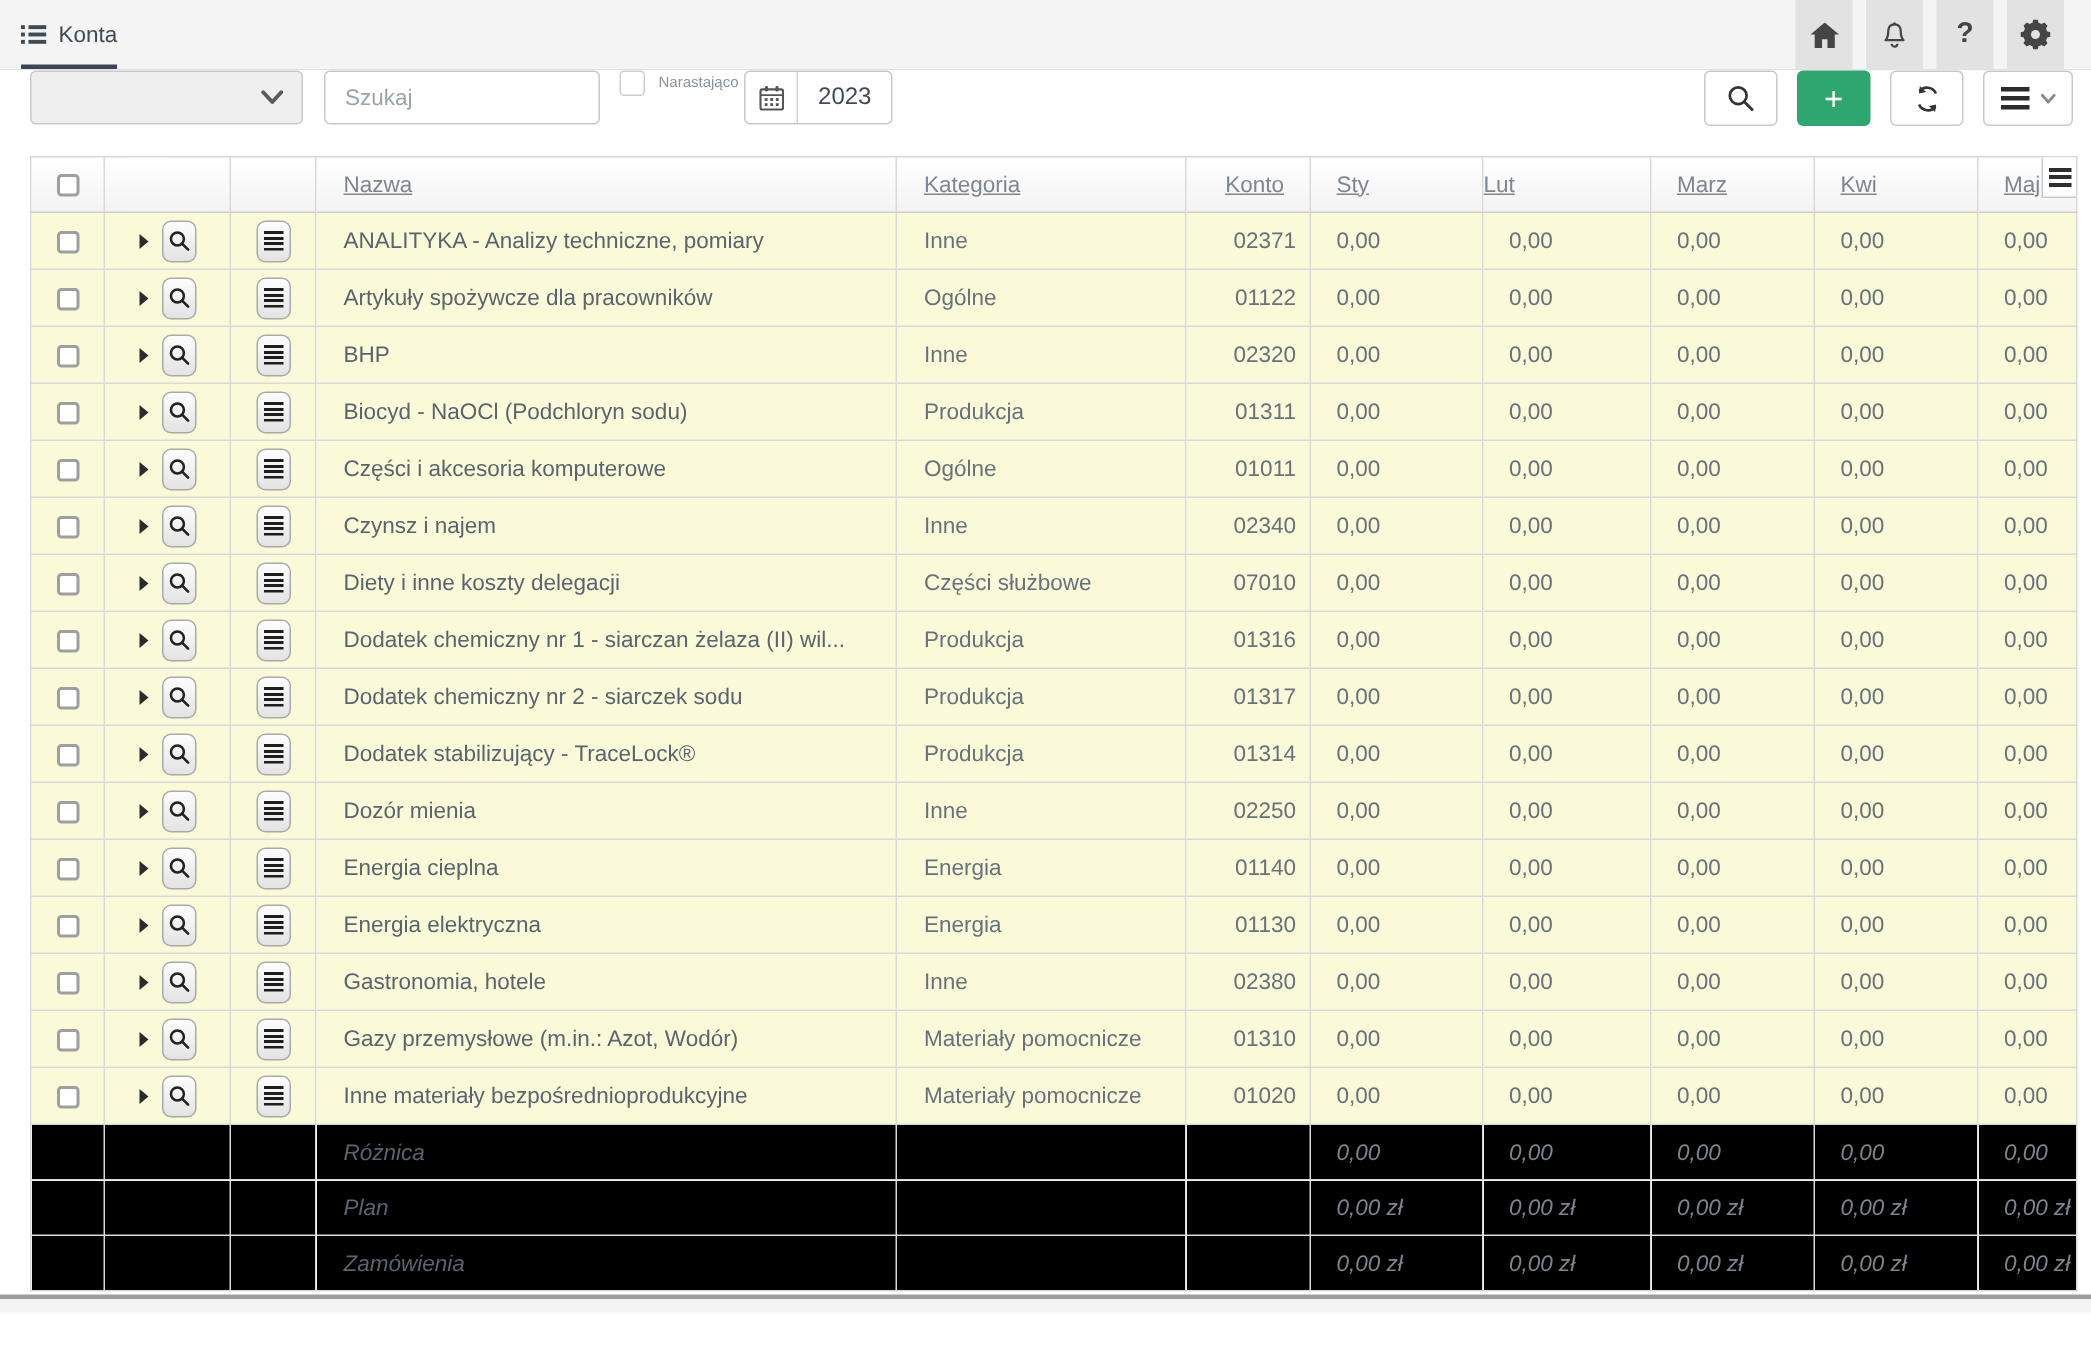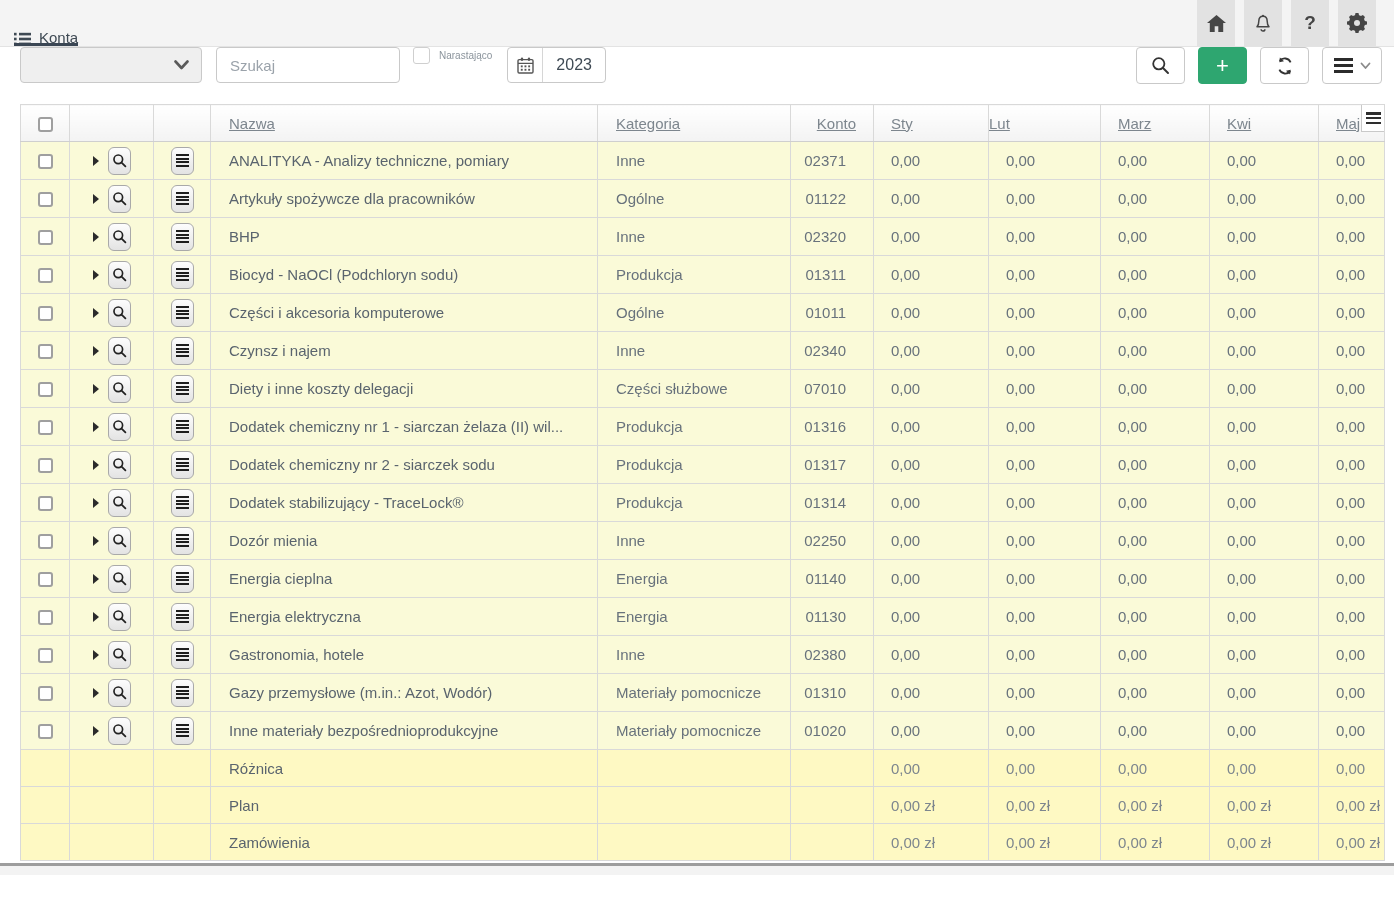--- a/index.html
+++ b/index.html
@@ -12,21 +12,21 @@
   }
   .app { position:relative; width:1394px; height:914px; }
 
   
   .topbar {
     height:47px; background:#f4f4f4; border-bottom:1px solid #e3e3e3;
     display:flex; align-items:stretch; justify-content:space-between;
   }
   .tabs { display:flex; padding-left:14px; }
   .tab {
-    position:relative; display:flex; align-items:flex-end; gap:8px;
+    position:relative; display:flex; align-items:center; gap:8px;
     margin-right:26px; font-size:15px; color:#8b949c; cursor:pointer; white-space:nowrap;
   }
   .tab.active { color:#3f4a54; }
   .tab.active::after {
     content:""; position:absolute; left:0; right:0; bottom:0; height:3px;
     background:var(--underline,#3a4653);
   }
   .top-icons { display:flex; gap:9px; padding-right:18px; }
   .icon-tile {
     width:38px; height:46px; background:#e2e2e2; cursor:pointer;
@@ -44,21 +44,21 @@
   .search-input {
     width:184px; height:36px; margin-left:14px; border:1px solid #c9c9c9; border-radius:4px;
     padding:0 13px; font-size:15px; color:#444; outline:none;
     font-family:"Liberation Sans","DejaVu Sans",sans-serif;
   }
   .search-input::placeholder { color:#9aa2aa; }
   .chk { display:flex; align-items:center; gap:9px; margin-left:13px; cursor:pointer; }
   .chk-box { width:17px; height:17px; border:1px solid #cfcfcf; border-radius:3px; background:#fff; }
   .chk-label { font-size:10px; color:#8b949c; }
   .datebox {
-    display:flex; align-items:stretch; height:36px; margin-left:15px;
+    display:flex; align-items:stretch; height:36px; margin-left:4px;
     border:1px solid #c9c9c9; border-radius:4px; background:#fff; overflow:hidden; cursor:pointer;
   }
   .cal-seg { width:35px; display:flex; align-items:center; justify-content:center; border-right:1px solid #d6d6d6; }
   .year-seg { display:flex; align-items:center; padding:0 13px; font-size:16px; color:#3f4a54; }
 
   .toolbar-right { margin-left:auto; display:flex; gap:13px; }
   .tbtn {
     width:49px; height:37px; border:1px solid #c9c9c9; border-radius:4px; background:#fff;
     display:flex; align-items:center; justify-content:center; cursor:pointer; padding:0;
   }
@@ -70,23 +70,23 @@
   
   .grid-wrap { position:relative; margin-left:20px; width:1364px; }
   table { border-collapse:collapse; table-layout:fixed; width:1364px; font-size:15px; }
   th, td { border:1px solid #d9d9d9; height:37px; padding:0; overflow:hidden; white-space:nowrap; }
   thead th { background:linear-gradient(#ffffff,#f3f3f3); color:#7d868e; font-weight:400; text-align:left; border-bottom-color:#cfcfcf;text-decoration:underline; }
   .pad-l { padding-left:18px; }
   .num-h { text-align:right; padding-right:17px; }
   tbody td { background:var(--rowbg,#fafad8); color:#68727c; }
   td.c-name { padding-left:18px; color:#5a646e; text-overflow:ellipsis; }
   td.c-cat  { padding-left:18px; }
-  td.c-konto{ text-align:right; padding-right:27px; }
+  td.c-konto{ text-align:right; padding-right:9px; }
   td.c-val  { padding-left:17px; }
-  tfoot td { background:#fef9c3; color:#7d868e; }
+  tfoot td { background:#000000; color:#7d868e;font-style:italic; }
   td.c-cb, th.c-cb { text-align:center; }
   .checkbox { display:inline-block; width:15px; height:15px; border:2px solid #9f9f9f; border-radius:3px; background:#fff; vertical-align:middle; cursor:pointer; }
   .exp-cell { display:flex; align-items:center; justify-content:center; gap:9px; height:37px; }
   .arrow { width:0; height:0; border-left:6px solid #2b2b2b; border-top:5px solid transparent; border-bottom:5px solid transparent; cursor:pointer; }
   .mini {
     width:23px; height:28px; border:1px solid #a9a9a9; border-radius:6px;
     background:linear-gradient(#fdfdfd,#e3e3e3); display:flex; align-items:center; justify-content:center;
     cursor:pointer; padding:0;
   }
   .list-cell { display:flex; align-items:center; justify-content:center; height:37px; }

